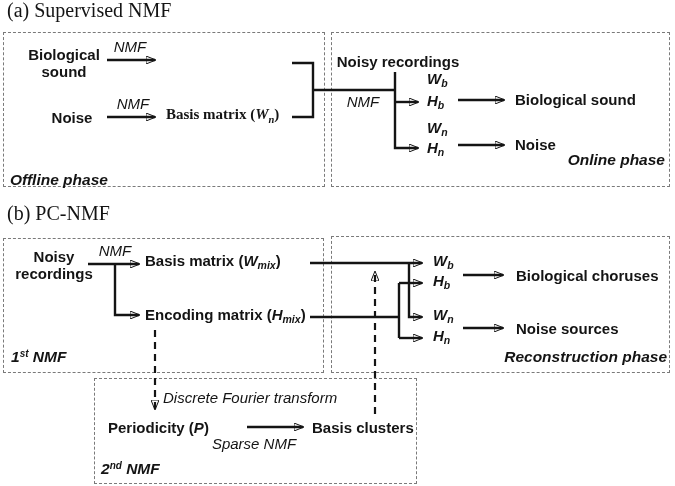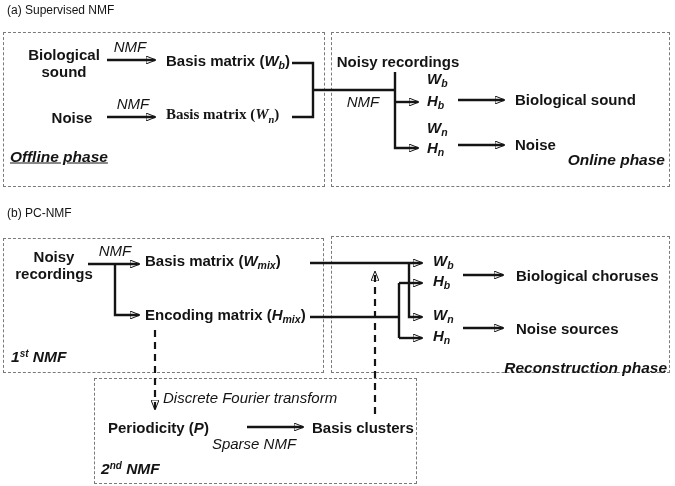--- a/index.html
+++ b/index.html
@@ -1,21 +1,21 @@
 <!DOCTYPE html>
 <html><head>
 <meta charset="utf-8">
 <style>
   html,body{margin:0;padding:0;background:#ffffff;}
   #canvas{position:relative;width:675px;height:486px;background:#ffffff;overflow:hidden;
           font-family:"Liberation Sans",sans-serif;}
   .t{position:absolute;white-space:nowrap;color:#141414;font-size:15px;line-height:17px;}
   .b{font-weight:bold;}
   .i{font-style:italic;}
-  .title{font-size:12px;}
+  .title{font-size:20px;font-family:Liberation Serif, serif;}
   .phase{font-size:15.5px;font-weight:bold;font-style:italic;}
   .cy{transform:translateY(-50%);}
   .cxy{transform:translate(-50%,-50%);}
   .ctr{text-align:center;}
   .v{font-style:italic;}
   sub{font-size:10.5px;vertical-align:-3.5px;}
   sup{font-size:10px;vertical-align:5px;}
   .box{position:absolute;border:1px dashed #7a7a7a;}
   svg{position:absolute;left:0;top:0;}
   svg path{stroke:#141414;fill:none;}
@@ -66,31 +66,28 @@
     <path class="da" d="M375,414 V272" marker-end="url(#ah)"></path>
   </svg>
 
   <div class="t title" style="left:7px;top:2px;">(a) Supervised NMF</div>
 
   <div class="t b ctr cxy" style="left:64px;top:63px;">
     <div>Biological</div>
     <div>sound</div>
   </div>
   <div class="t i cxy" style="left:130px;top:46px;">NMF</div>
-  <div class="t b cy" style="left:166px;top:63px;">
-    <span>Basis matrix (</span><i class="v">W</i><sub class="v">b</sub><span>)</span>
-  </div>
 
   <div class="t b cxy" style="left:72px;top:117px;">Noise</div>
   <div class="t i cxy" style="left:133px;top:103px;">NMF</div>
   <div class="t b cy" style="left:166px;top:117px;font-family:Liberation Serif, serif;">
     <span>Basis matrix (</span><i class="v">W</i><sub class="v">n</sub><span>)</span>
   </div>
 
-  <div class="t phase cy" style="left:10px;top:156px;text-decoration:underline;">Offline phase</div>
+  <div class="t phase cy" style="left:10px;top:179px;">Offline phase</div>
 
   <div class="t b cxy" style="left:398px;top:61px;">Noisy recordings</div>
   <div class="t i cxy" style="left:363px;top:101px;">NMF</div>
 
   <div class="t b i cy" style="left:427px;top:81px;">
     <span>W</span><sub>b</sub>
   </div>
   <div class="t b i cy" style="left:427px;top:103px;">
     <span>H</span><sub>b</sub>
   </div>
@@ -132,21 +129,21 @@
   </div>
   <div class="t b i cy" style="left:433px;top:317px;">
     <span>W</span><sub>n</sub>
   </div>
   <div class="t b i cy" style="left:433px;top:338px;">
     <span>H</span><sub>n</sub>
   </div>
 
   <div class="t b cy" style="left:516px;top:275px;">Biological choruses</div>
   <div class="t b cy" style="left:516px;top:328px;">Noise sources</div>
-  <div class="t phase cy" style="right:8px;top:356px;margin-top:11px;">Reconstruction phase</div>
+  <div class="t phase cy" style="right:8px;top:356px;">Reconstruction phase</div>
 
   <div class="t i cy" style="left:163px;top:397px;">Discrete Fourier transform</div>
   <div class="t b cy" style="left:108px;top:427px;">
     <span>Periodicity (</span><i class="v">P</i><span>)</span>
   </div>
   <div class="t i cxy" style="left:254px;top:443px;">Sparse NMF</div>
   <div class="t b cy" style="left:312px;top:427px;">Basis clusters</div>
 
   <div class="t phase cy" style="left:101px;top:467px;">
     <span>2</span><sup>nd</sup><span> NMF</span>

